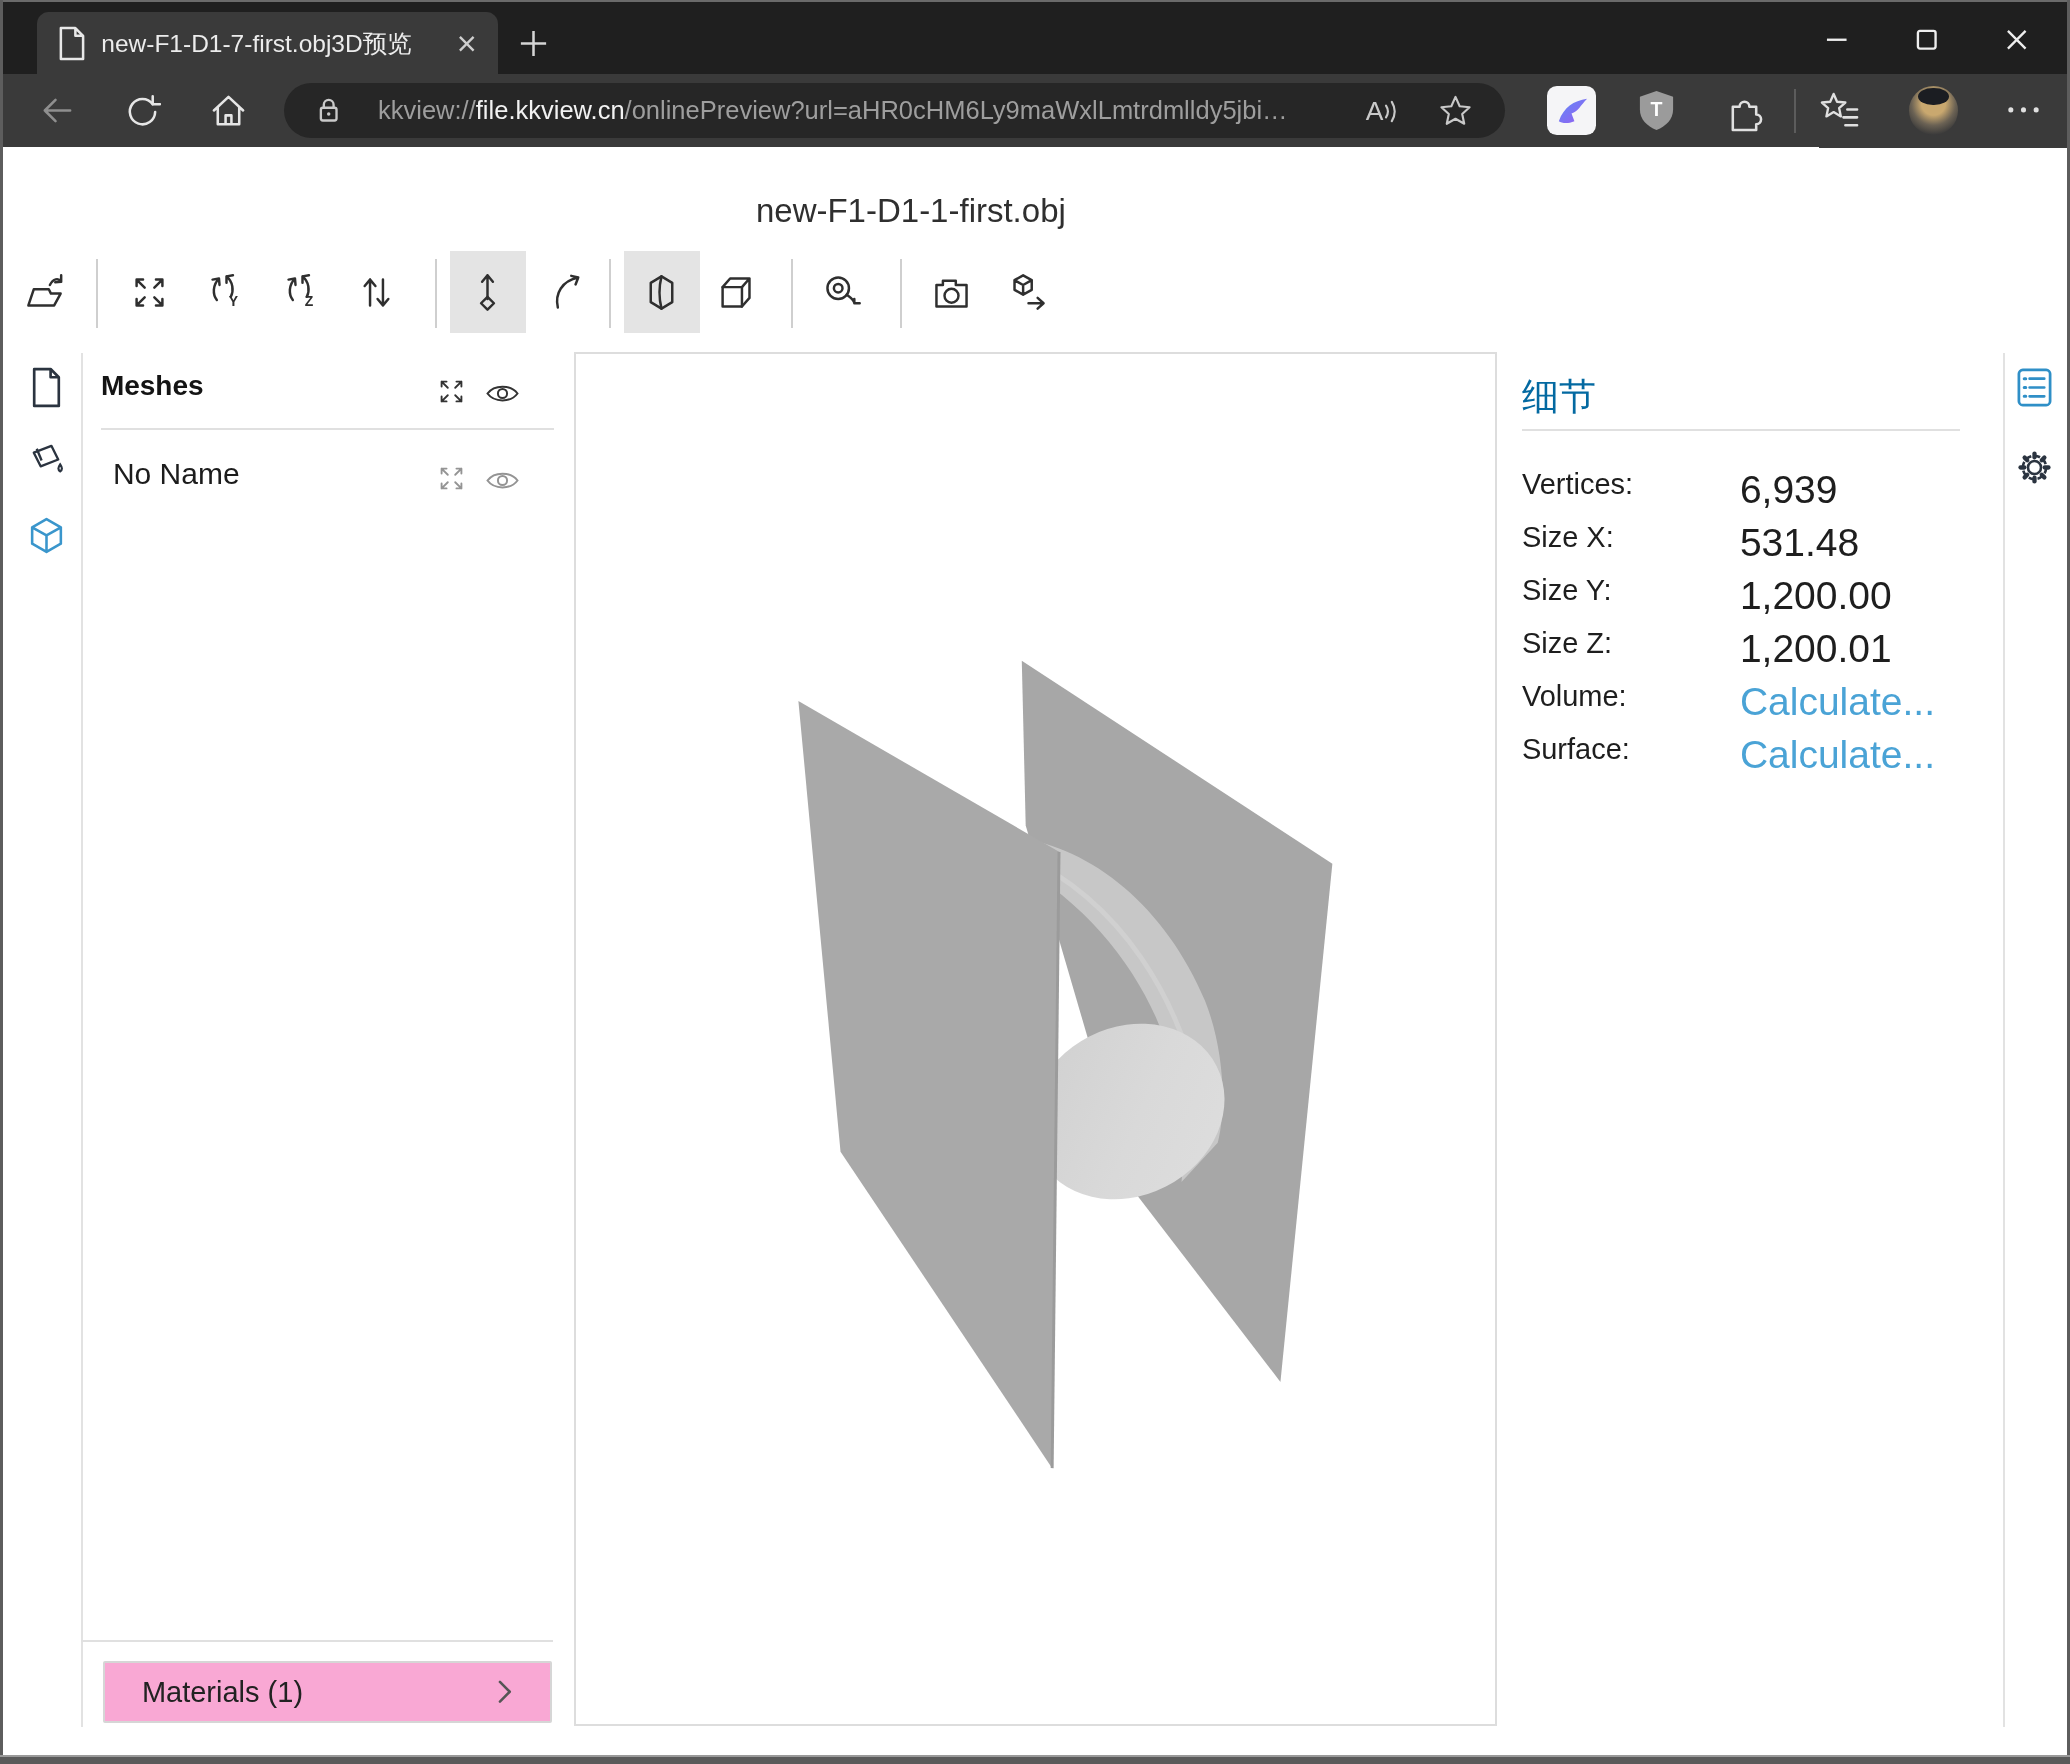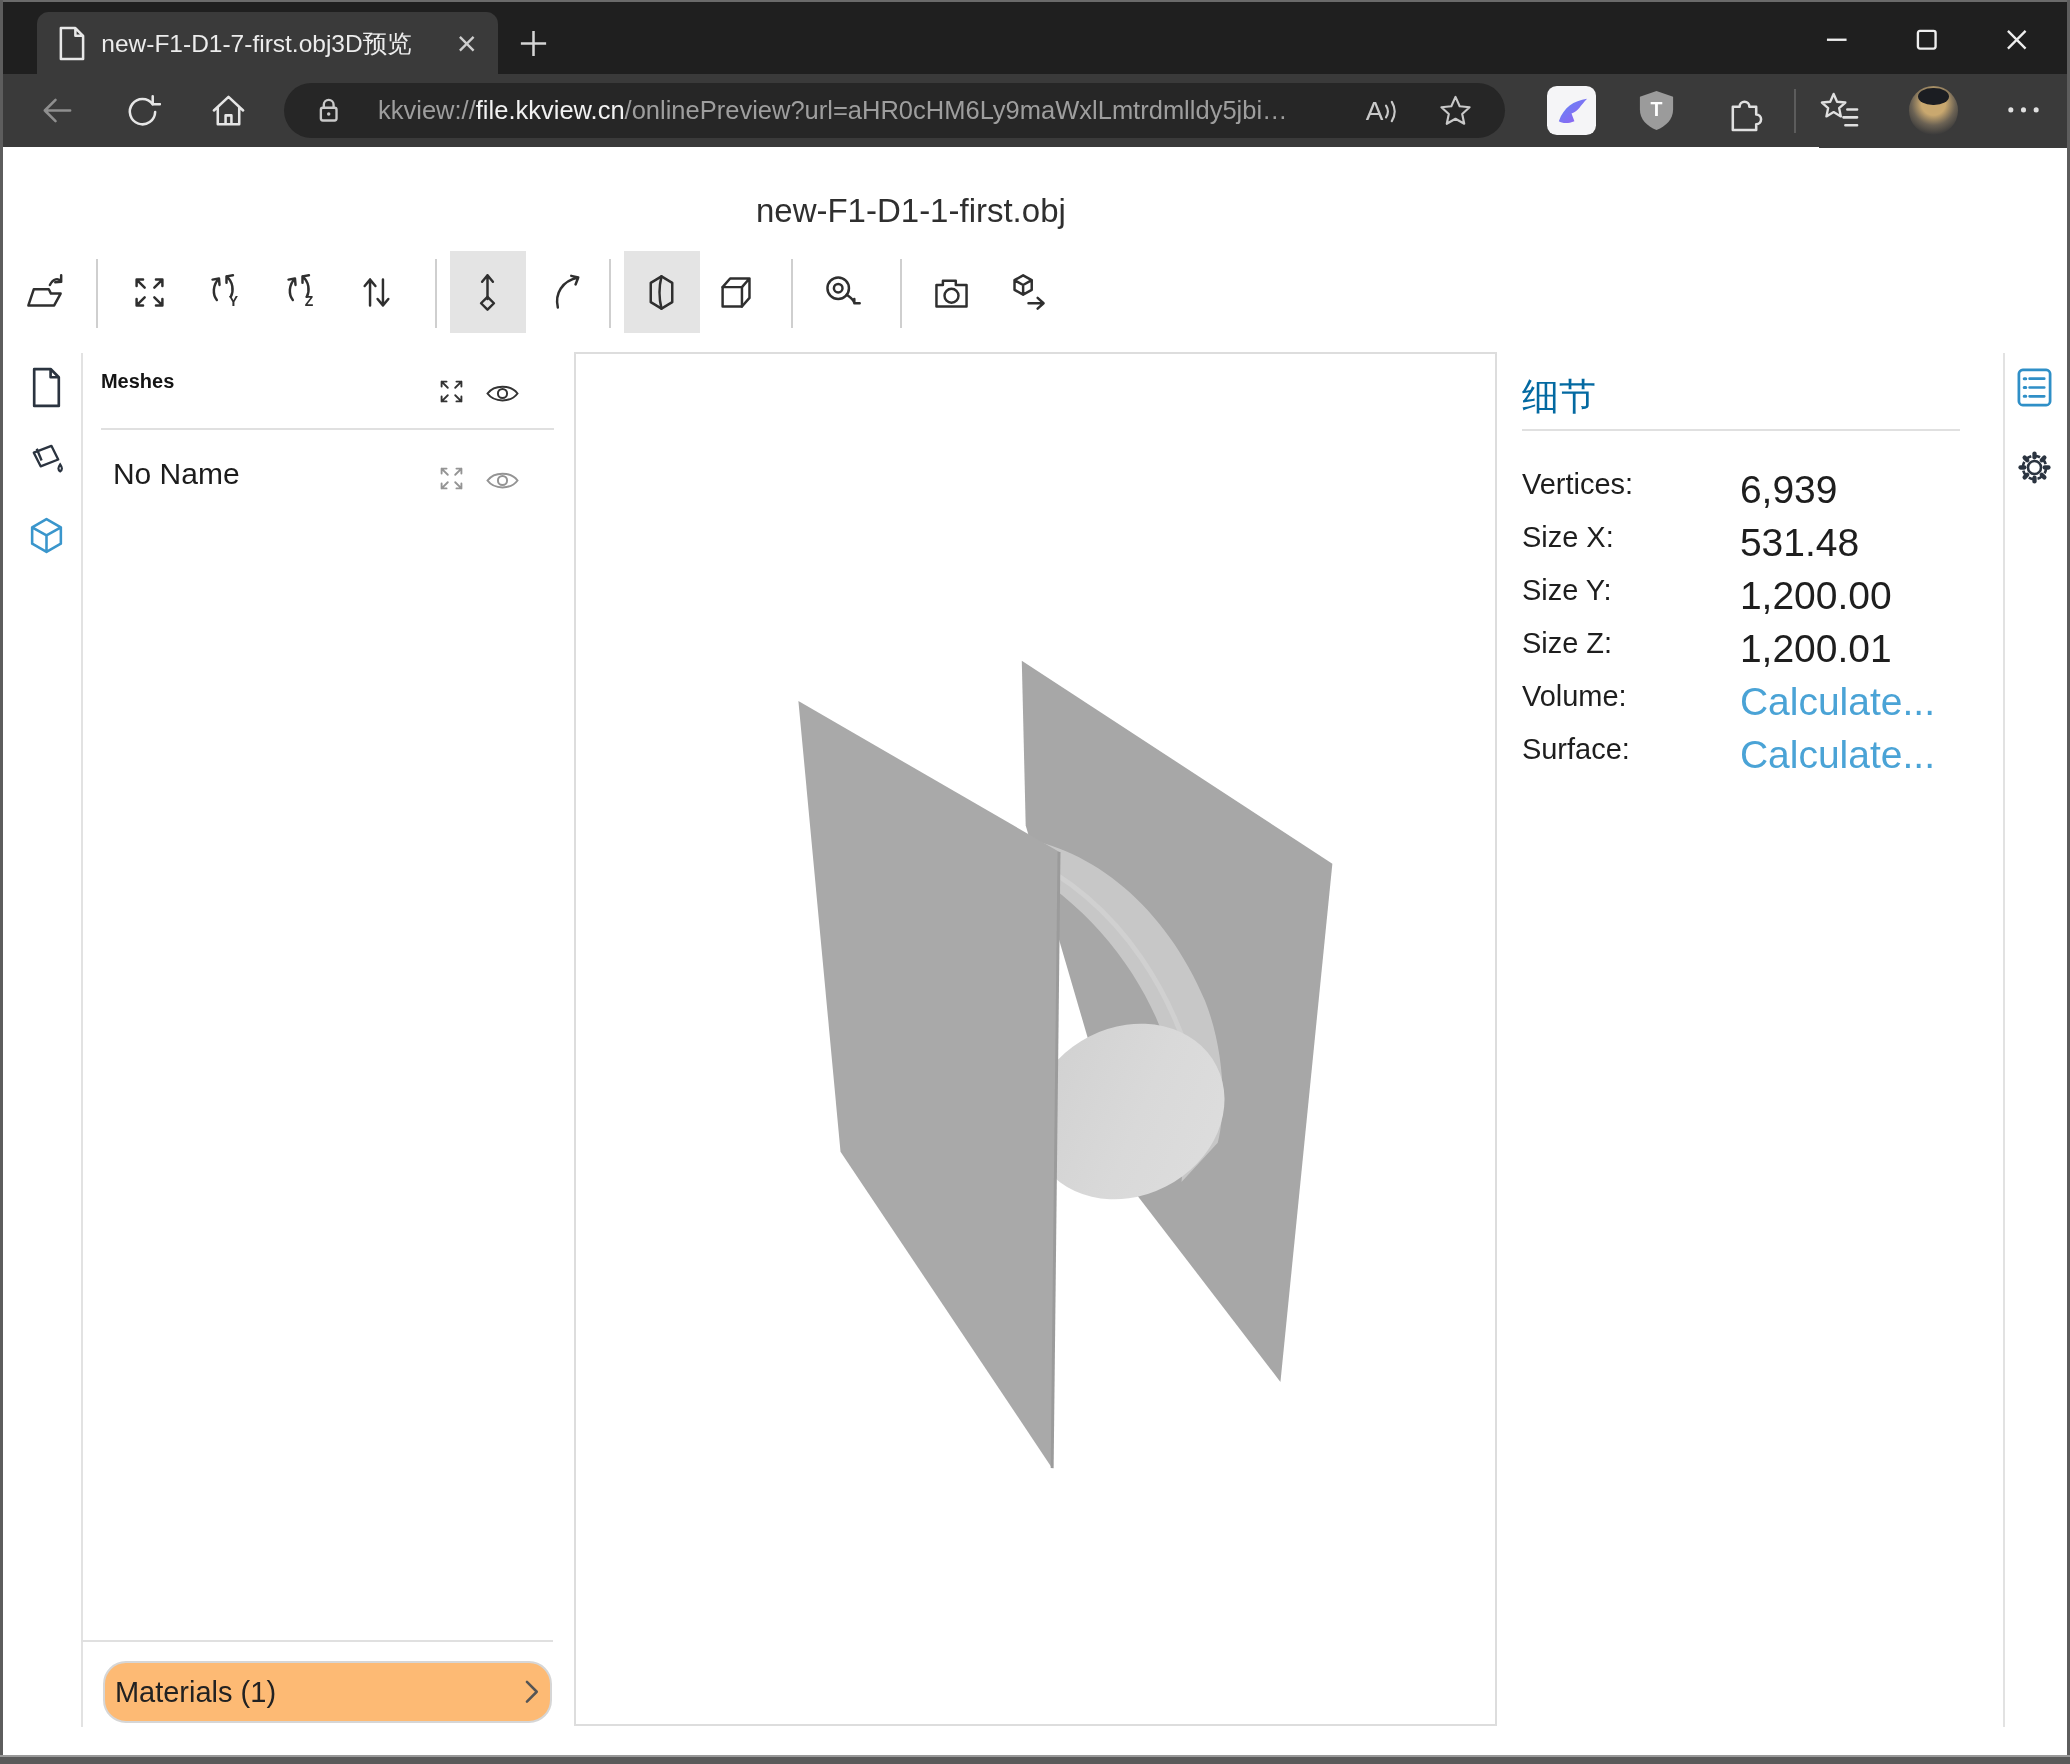--- a/index.html
+++ b/index.html
@@ -42,28 +42,28 @@
   .ptb-item.sel { background:#e4e4e4; }
   .ptb-div { position:absolute; top:112px; width:2px; height:69px; background:#cfcfcf; }
   .pico { stroke:#2f2f2f; fill:none; stroke-width:2.3; stroke-linecap:round; stroke-linejoin:round; }
   .pico text { stroke:none; fill:#2f2f2f; font-size:13px; font-weight:bold; font-family:"Liberation Sans",sans-serif; }
 
   
   .left-strip-border { position:absolute; left:78px; top:206px; width:2px; height:1374px; background:#e2e2e2; }
   .lstrip-ico { position:absolute; left:23.5px; width:41px; height:41px; }
 
   
-  .meshes-title { position:absolute; left:98px; top:223px; font-size:20px; font-weight:600; color:#141414; }
+  .meshes-title { position:absolute; left:98px; top:223px; font-size:28px; font-weight:600; color:#141414; }
   .panel-div { position:absolute; height:2px; background:#e0e0e0; }
   .mesh-row-label { position:absolute; left:110px; top:310px; font-size:30px; color:#1c1c1c; }
   .row-ico { position:absolute; width:35px; height:35px; }
   .dark-ico { stroke:#333; } .gray-ico { stroke:#949494; }
 
   
-  .materials-btn { position:absolute; left:100px; top:1514px; width:449px; height:62px; border:2px solid #d6d6d6; border-radius:23px; display:flex; align-items:center; padding:0 10px; background:#fdba74; }
+  .materials-btn { position:absolute; left:100px; top:1514px; width:449px; height:62px; border:2px solid #d6d6d6; border-radius:2px; display:flex; align-items:center; padding:0 37px; background:#f9a8d4; }
   .materials-label { flex:1; font-size:29px; color:#222; }
 
   
   .viewer { position:absolute; left:571px; top:205px; width:923px; height:1374px; border:2px solid #dddddd; background:#fff; }
 
   
   .details-title { position:absolute; left:1519px; top:225px; font-size:37px; font-weight:400; color:#0369a1; }
   .details-rows { position:absolute; left:1519px; top:321px; width:451px; }
   .drow { display:flex; height:53px; align-items:flex-start; }
   .drow .lbl { width:218px; font-size:29px; color:#1e1e1e; }

